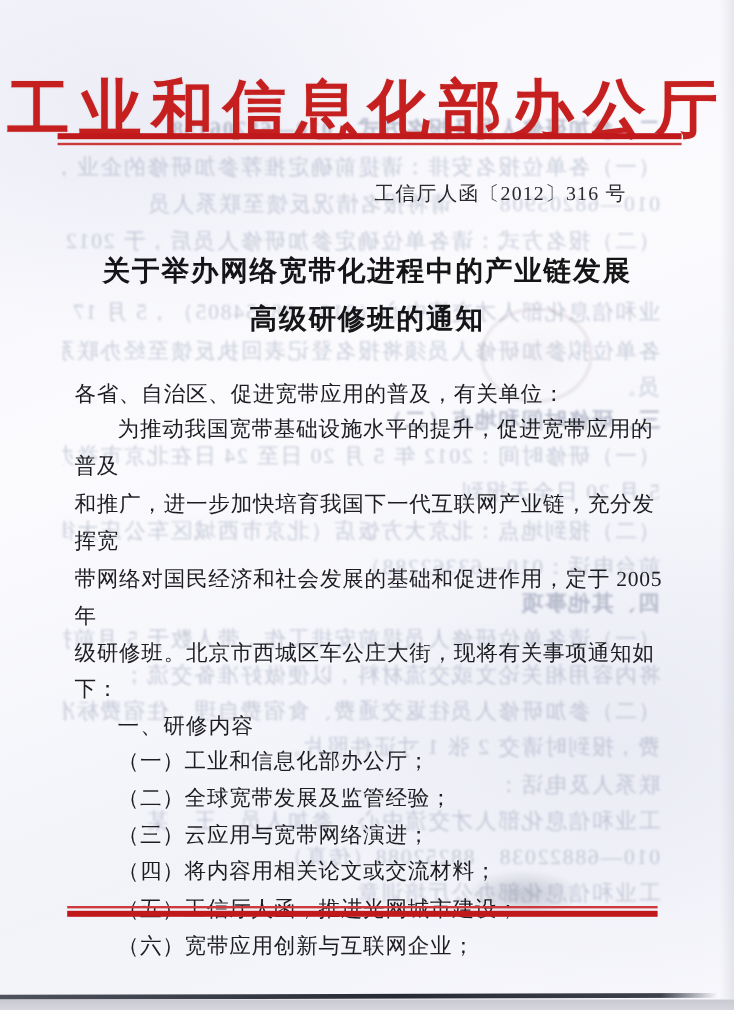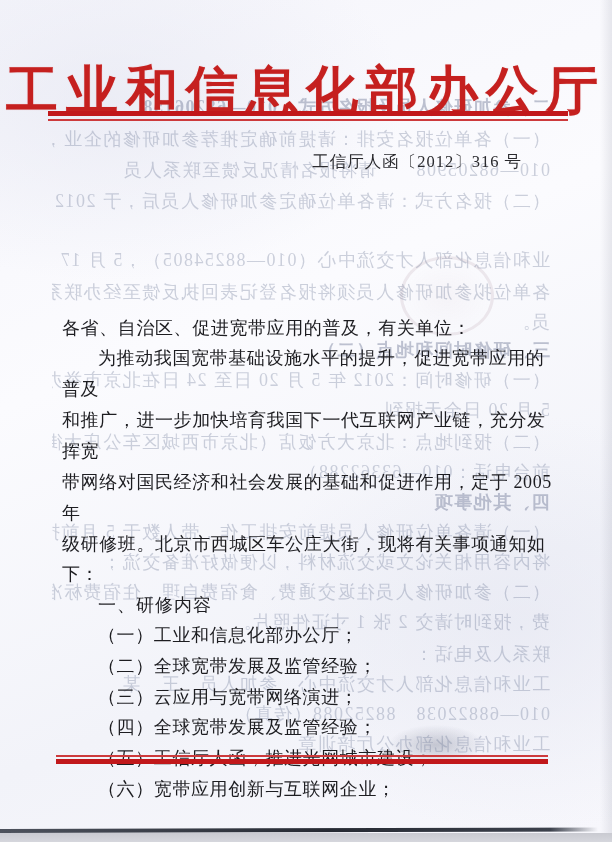--- a/index.html
+++ b/index.html
@@ -112,32 +112,36 @@
       <div class="bleed-line" style="top: 702px;">010—68822038　88252088（传真）</div>
       <div class="bleed-line" style="top: 732px;">工业和信息化部办公厅培训章</div>
     </div>
 
   <div class="org-title">工业和信息化部办公厅</div>
   <div class="rule-top-thick"></div>
   <div class="rule-top-thin"></div>
 
   <div class="doc-number">工信厅人函〔2012〕316 号</div>
 
+  <div class="doc-title">
+    <div>关于举办网络宽带化进程中的产业链发展</div>
+    <div>高级研修班的通知</div>
+  </div>
 
   <div class="body-text">
     <div>各省、自治区、促进宽带应用的普及，有关单位：</div>
     <div class="indent">为推动我国宽带基础设施水平的提升，促进宽带应用的普及</div>
     <div>和推广，进一步加快培育我国下一代互联网产业链，充分发挥宽</div>
     <div>带网络对国民经济和社会发展的基础和促进作用，定于 2005 年</div>
     <div>级研修班。北京市西城区车公庄大街，现将有关事项通知如下：</div>
     <div class="indent heading">一、研修内容</div>
     <div class="indent">（一）工业和信息化部办公厅；</div>
     <div class="indent">（二）全球宽带发展及监管经验；</div>
     <div class="indent">（三）云应用与宽带网络演进；</div>
-    <div class="indent">（四）全球宽带发展及监管经验；</div>
+    <div class="indent">（四）将内容用相关论文或交流材料；</div>
     <div class="indent">（五）工信厅人函，推进光网城市建设；</div>
     <div class="indent">（六）宽带应用创新与互联网企业；</div>
 
   </div>
 
   <div class="rule-bottom-thin"></div>
   <div class="rule-bottom-thick"></div>
 
   <div class="page-right-edge"></div>
 </div>

